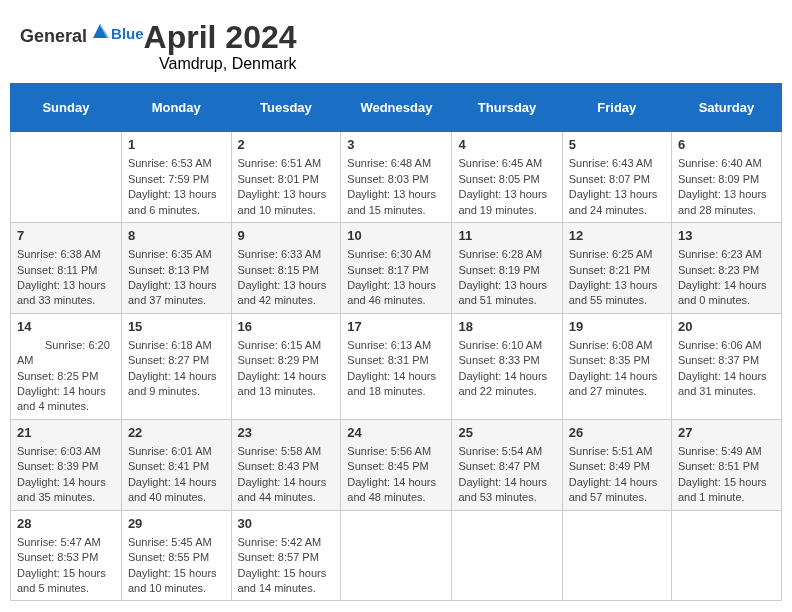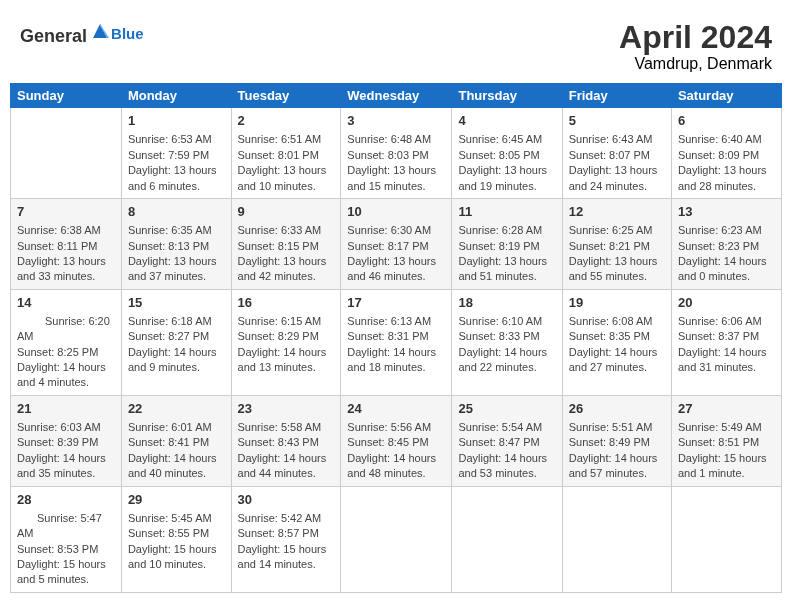--- a/index.html
+++ b/index.html
@@ -5,21 +5,20 @@
     * { box-sizing: border-box; margin: 0; padding: 0; }
     body {
       font-family: Arial, sans-serif;
       background: #fff;
       width: 792px;
       min-height: 612px;
       padding: 10px;
     }
     .header {
       display: flex;
-      justify-content: space-between;
       align-items: flex-start;
       padding: 10px 10px 5px 10px;
     }
     .logo {
       display: flex;
       align-items: center;
     }
     .logo-text-general {
       font-size: 18px;
       font-weight: bold;
@@ -51,22 +50,22 @@
     .calendar {
       width: 100%;
       border-collapse: collapse;
       margin-top: 5px;
     }
     .calendar th {
       background-color: #1a6fc4;
       color: #fff;
       font-size: 13px;
       font-weight: bold;
-      padding: 4px 6px;
-      text-align: left;
+      padding: 16px 6px;
+      text-align: center;
       border: 1px solid #1a6fc4;
     }
     .calendar td {
       vertical-align: top;
       border: 1px solid #ccc;
       padding: 4px 6px;
       width: 113px;
       min-height: 80px;
       font-size: 10.5px;
       color: #333;
@@ -238,21 +237,21 @@
         <td><span class="day-number">26</span><span class="day-info" style="white-space: pre-line;">Sunrise: 5:51 AM
 Sunset: 8:49 PM
 Daylight: 14 hours
 and 57 minutes.</span></td>
         <td><span class="day-number">27</span><span class="day-info" style="white-space: pre-line;">Sunrise: 5:49 AM
 Sunset: 8:51 PM
 Daylight: 15 hours
 and 1 minute.</span></td>
       </tr>
       <tr class="row-white">
-        <td><span class="day-number">28</span><span class="day-info" style="white-space: pre-line; margin-left: 20px;">Sunrise: 5:47 AM
+        <td><span class="day-number">28</span><span class="day-info" style="white-space: pre-line;">Sunrise: 5:47 AM
 Sunset: 8:53 PM
 Daylight: 15 hours
 and 5 minutes.</span></td>
         <td><span class="day-number">29</span><span class="day-info" style="white-space: pre-line;">Sunrise: 5:45 AM
 Sunset: 8:55 PM
 Daylight: 15 hours
 and 10 minutes.</span></td>
         <td><span class="day-number">30</span><span class="day-info" style="white-space: pre-line;">Sunrise: 5:42 AM
 Sunset: 8:57 PM
 Daylight: 15 hours

